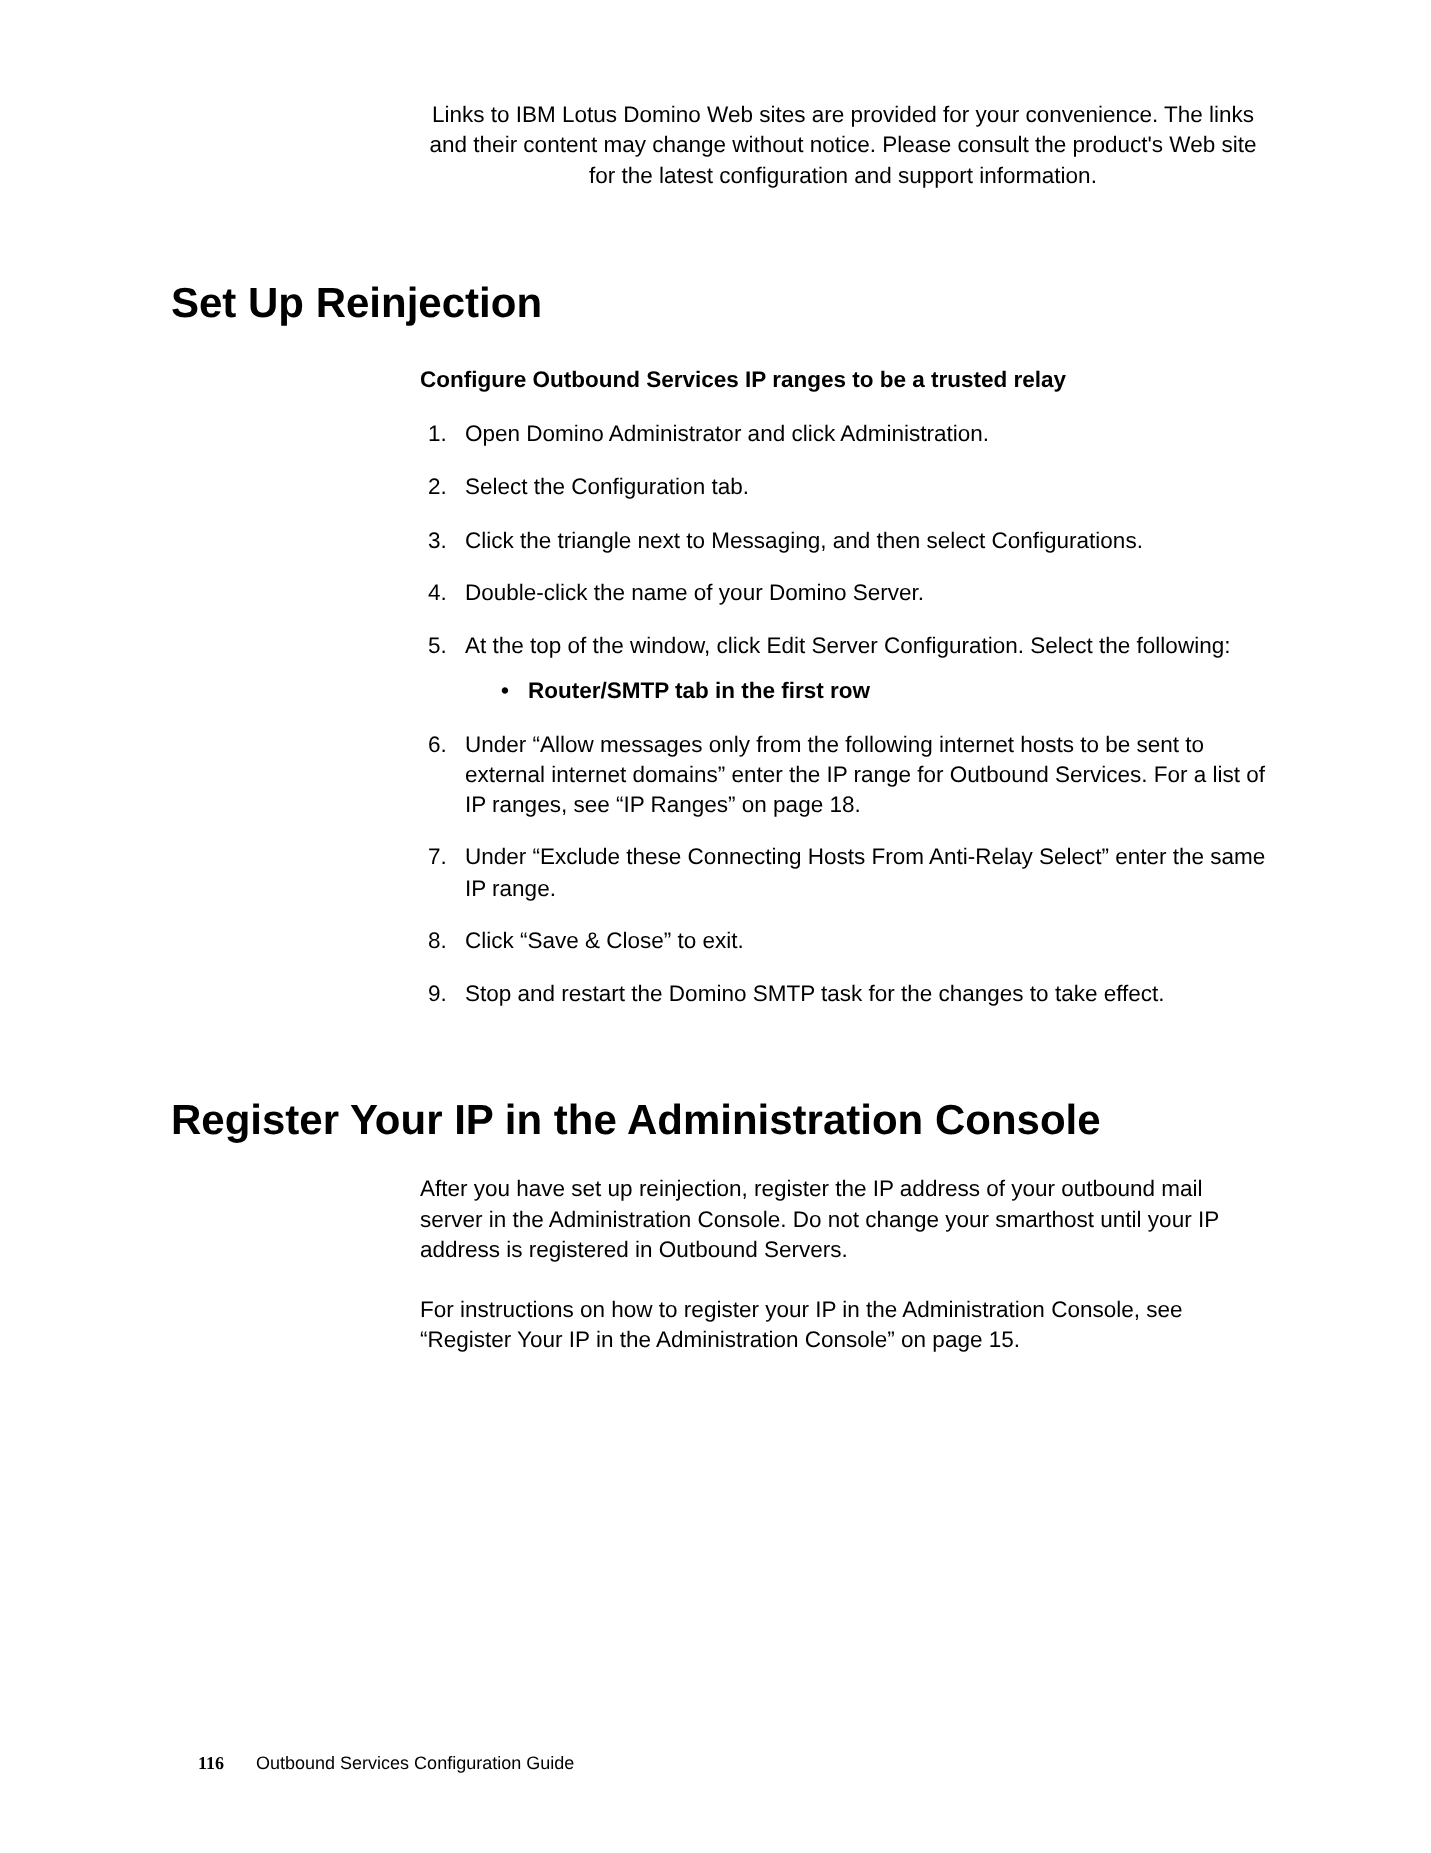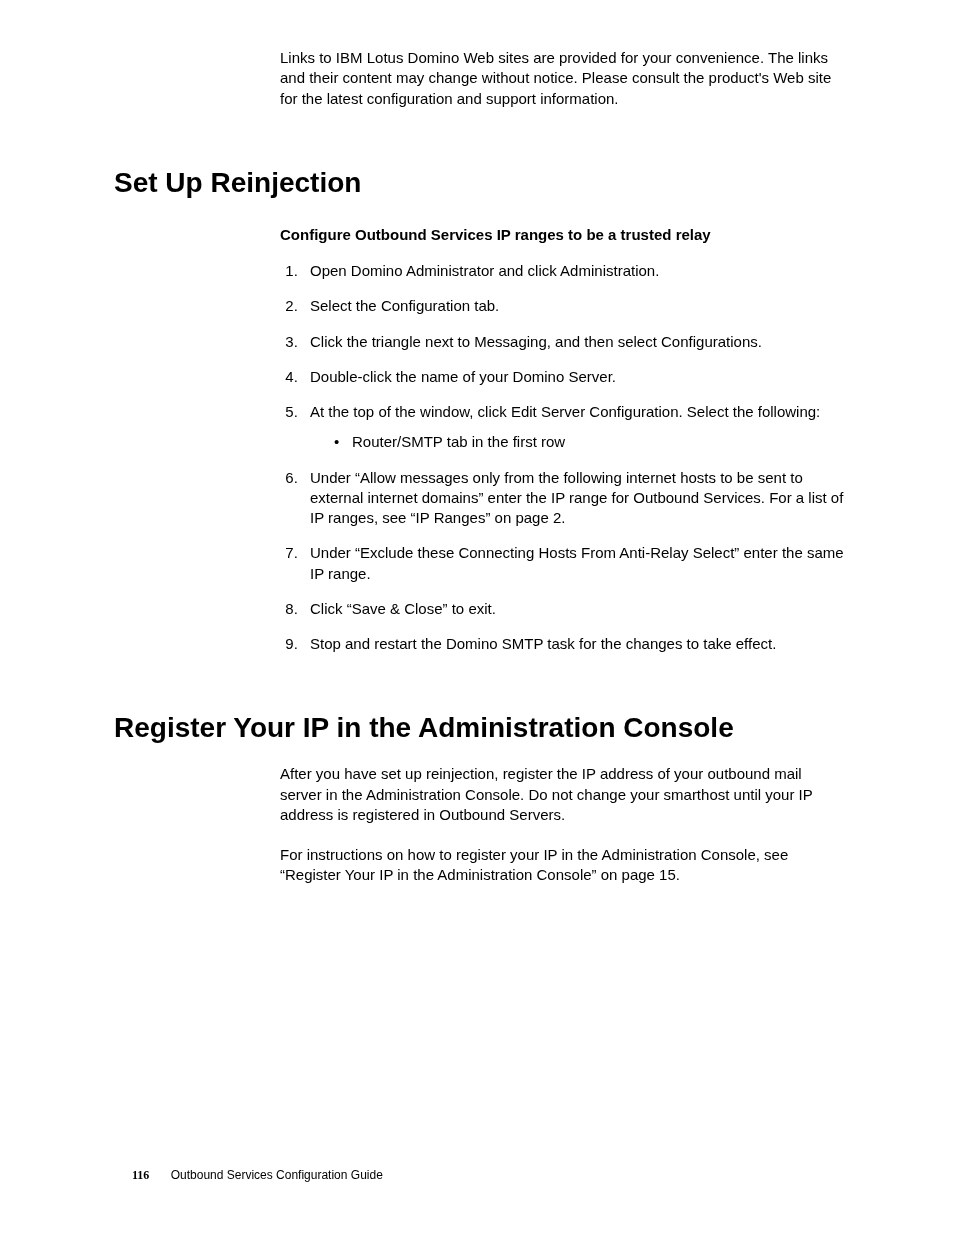--- a/index.html
+++ b/index.html
@@ -15,21 +15,22 @@
     padding: 0;
     box-sizing: border-box;
   }
   .body-text {
     margin-left: 280px;
     margin-right: 110px;
     font-size: 15px;
     line-height: 1.35;
   }
   .intro {
-    padding-top: 48px;
+    padding-top: 67px;
+    text-align: center;
   }
   h2 {
     font-size: 28px;
     font-weight: bold;
     margin: 58px 0 20px 114px;
   }
   .para {
     margin-bottom: 20px;
   }
   .subhead {
@@ -49,20 +50,21 @@
     margin-bottom: 15px;
     line-height: 1.35;
   }
   ul.sub {
     list-style: none;
     padding-left: 26px;
     margin-top: 10px;
   }
   ul.sub li {
     margin-bottom: 10px;
+    font-weight: bold;
   }
   ul.sub li::before {
     content: "•";
     display: inline-block;
     width: 18px;
     margin-left: -2px;
   }
   .footer {
     position: absolute;
     bottom: 52px;
@@ -90,21 +92,21 @@
       <li>Open Domino Administrator and click Administration.</li>
       <li>Select the Configuration tab.</li>
       <li>Click the triangle next to Messaging, and then select Configurations.</li>
       <li>Double-click the name of your Domino Server.</li>
       <li>
         <span>At the top of the window, click Edit Server Configuration. Select the following:</span>
         <ul class="sub">
           <li>Router/SMTP tab in the first row</li>
         </ul>
       </li>
-      <li>Under “Allow messages only from the following internet hosts to be sent to external internet domains” enter the IP range for Outbound Services. For a list of IP ranges, see “IP Ranges” on page 2.</li>
+      <li>Under “Allow messages only from the following internet hosts to be sent to external internet domains” enter the IP range for Outbound Services. For a list of IP ranges, see “IP Ranges” on page 18.</li>
       <li>Under “Exclude these Connecting Hosts From Anti-Relay Select” enter the same IP range.</li>
       <li>Click “Save &amp; Close” to exit.</li>
       <li>Stop and restart the Domino SMTP task for the changes to take effect.</li>
     </ol>
   </div>
 
   <h2>Register Your IP in the Administration Console</h2>
 
   <div class="body-text">
     <div class="para">After you have set up reinjection, register the IP address of your outbound mail server in the Administration Console. Do not change your smarthost until your IP address is registered in Outbound Servers.</div>

